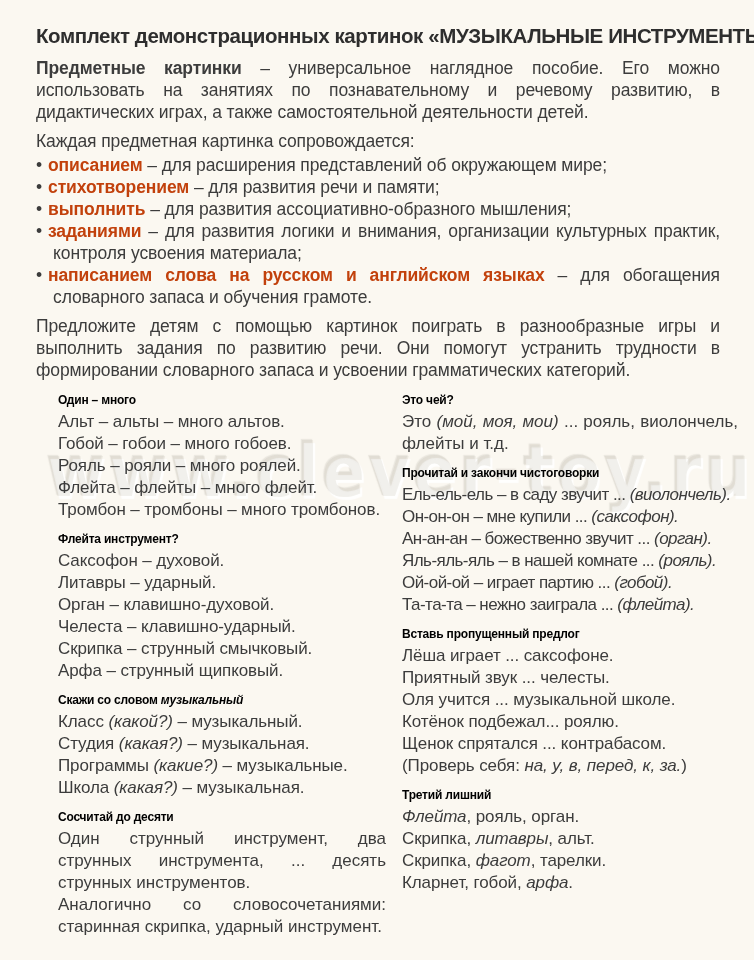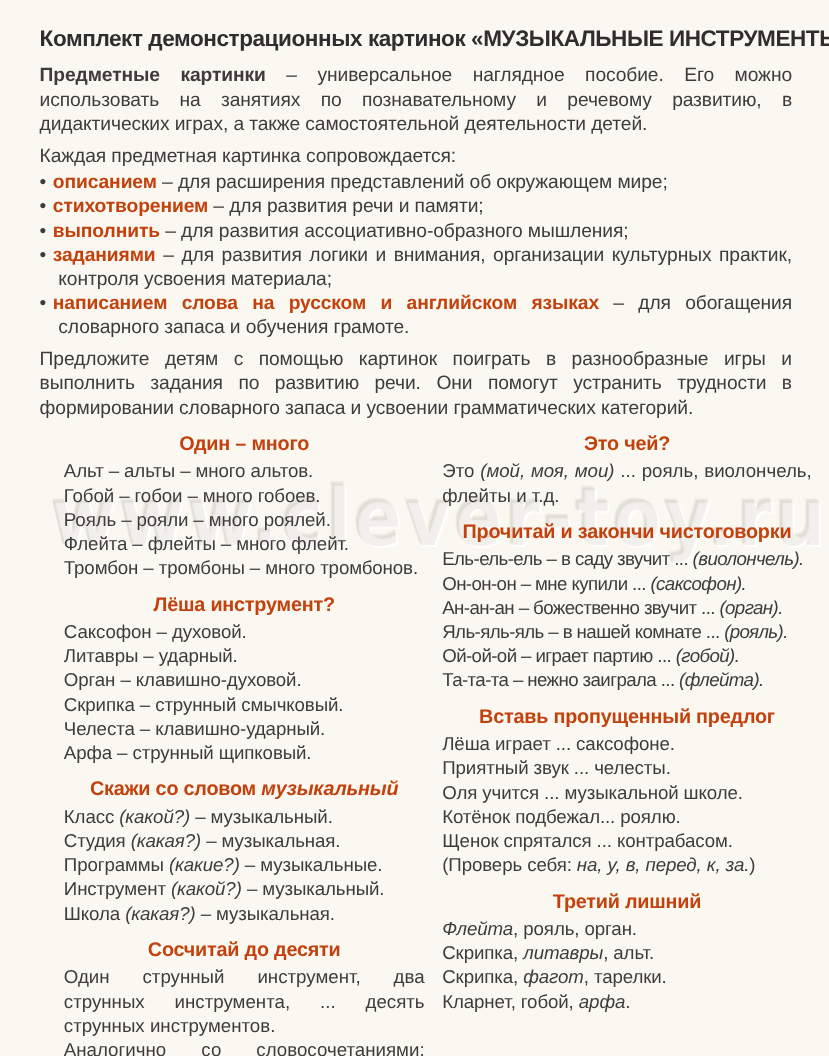--- a/index.html
+++ b/index.html
@@ -25,22 +25,22 @@
     padding-left:17px; text-indent:-17px; letter-spacing:-0.1px;
   }
   .bullet { display:inline-block; width:12px; text-indent:0; }
   .bullet-row b { color:#c2410c; }
   .columns { display:flex; gap:16px; margin:12px 0 0 22px; }
   .col-left  { width:328px; flex:none; }
   .col-right { width:336px; flex:none; }
   .section { margin-top:11px; }
   .section.first { margin-top:0; }
   .sec-h {
-    font-size:18px; font-weight:bold; color:#c2410c;
-    margin:0 0 4px 0; letter-spacing:-0.2px;text-align:center;
+    font-size:12px; font-weight:bold; color:#000000;
+    margin:0 0 4px 0; letter-spacing:-0.2px;
   }
   .line { font-size:17px; line-height:22px; letter-spacing:-0.1px; }
   .line.tight { white-space:nowrap; letter-spacing:-0.55px; }
   .col-par { font-size:17px; line-height:22px; text-align:justify; margin:0; }
   .col-par + .col-par { margin-top:0; }
   i { font-style:italic; }
   .watermark {
     position:absolute; left:46px; top:434px; z-index:1;
     font-family:"DejaVu Sans", sans-serif;
     font-size:64px; font-weight:bold; letter-spacing:3px;
@@ -81,35 +81,34 @@
         <div class="section first">
           <div class="sec-h">Один – много</div>
           <div class="line">Альт – альты – много альтов.</div>
           <div class="line">Гобой – гобои – много гобоев.</div>
           <div class="line">Рояль – рояли – много роялей.</div>
           <div class="line">Флейта – флейты – много флейт.</div>
           <div class="line">Тромбон – тромбоны – много тромбонов.</div>
         </div>
 
         <div class="section">
-          <div class="sec-h">Лёша инструмент?</div>
+          <div class="sec-h">Флейта инструмент?</div>
           <div class="line">Саксофон – духовой.</div>
           <div class="line">Литавры – ударный.</div>
           <div class="line">Орган – клавишно-духовой.</div>
+          <div class="line">Челеста – клавишно-ударный.</div>
           <div class="line">Скрипка – струнный смычковый.</div>
-          <div class="line">Челеста – клавишно-ударный.</div>
           <div class="line">Арфа – струнный щипковый.</div>
         </div>
 
         <div class="section">
           <div class="sec-h"><span>Скажи со словом </span><i>музыкальный</i></div>
           <div class="line"><span>Класс </span><i>(какой?)</i><span> – музыкальный.</span></div>
           <div class="line"><span>Студия </span><i>(какая?)</i><span> – музыкальная.</span></div>
           <div class="line"><span>Программы </span><i>(какие?)</i><span> – музыкальные.</span></div>
-          <div class="line"><span>Инструмент </span><i>(какой?)</i><span> – музыкальный.</span></div>
           <div class="line"><span>Школа </span><i>(какая?)</i><span> – музыкальная.</span></div>
         </div>
 
         <div class="section">
           <div class="sec-h">Сосчитай до десяти</div>
           <p class="col-par">Один струнный инструмент, два струнных инструмента, ... десять струнных инструментов.</p>
           <p class="col-par">Аналогично со словосочетаниями: старинная скрипка, ударный инструмент.</p>
         </div>
 
       </div>

